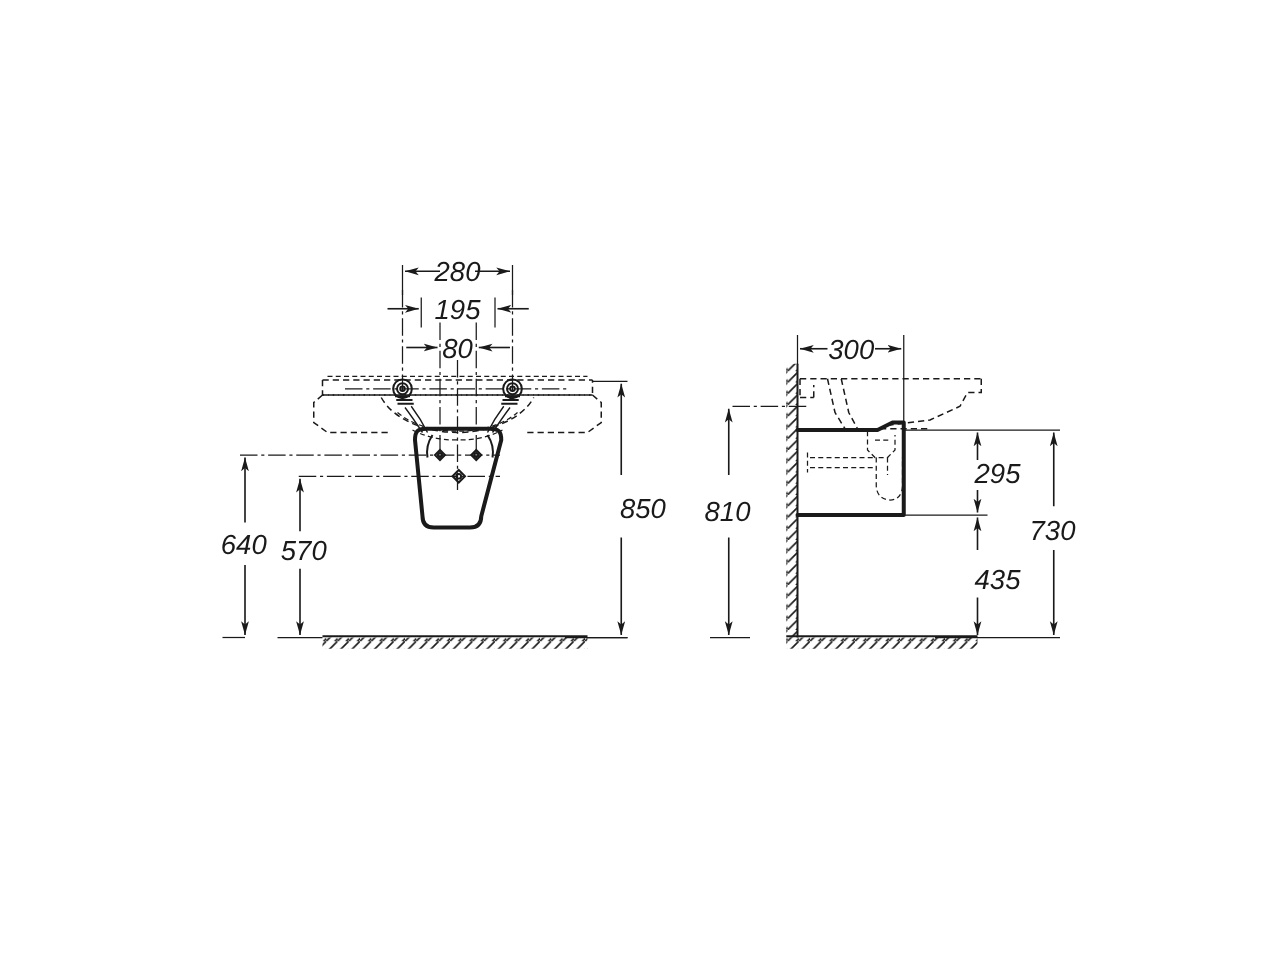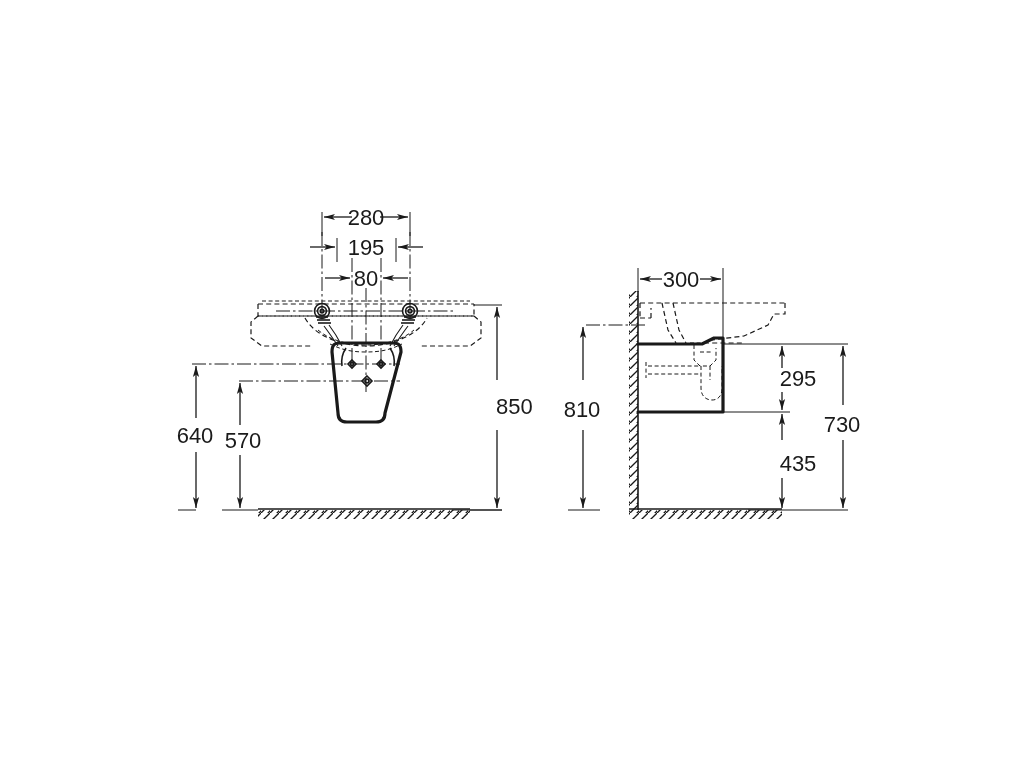--- a/index.html
+++ b/index.html
@@ -11,20 +11,21 @@
     width: 1024px;
     height: 768px;
     font-family: "Liberation Sans", sans-serif;
     overflow: hidden;
   }
   #drawing-root {
     position: relative;
     width: 912px;
     height: 768px;
     background: #ec4899;
+    font-style: italic;
   }
   svg#tech-drawing {
     display: block;
     width: 1024px;
     height: 768px;
     background: #ffffff;
   }
   .dim-text {
     font-family: "Liberation Sans", sans-serif;
     font-size: 22px;

